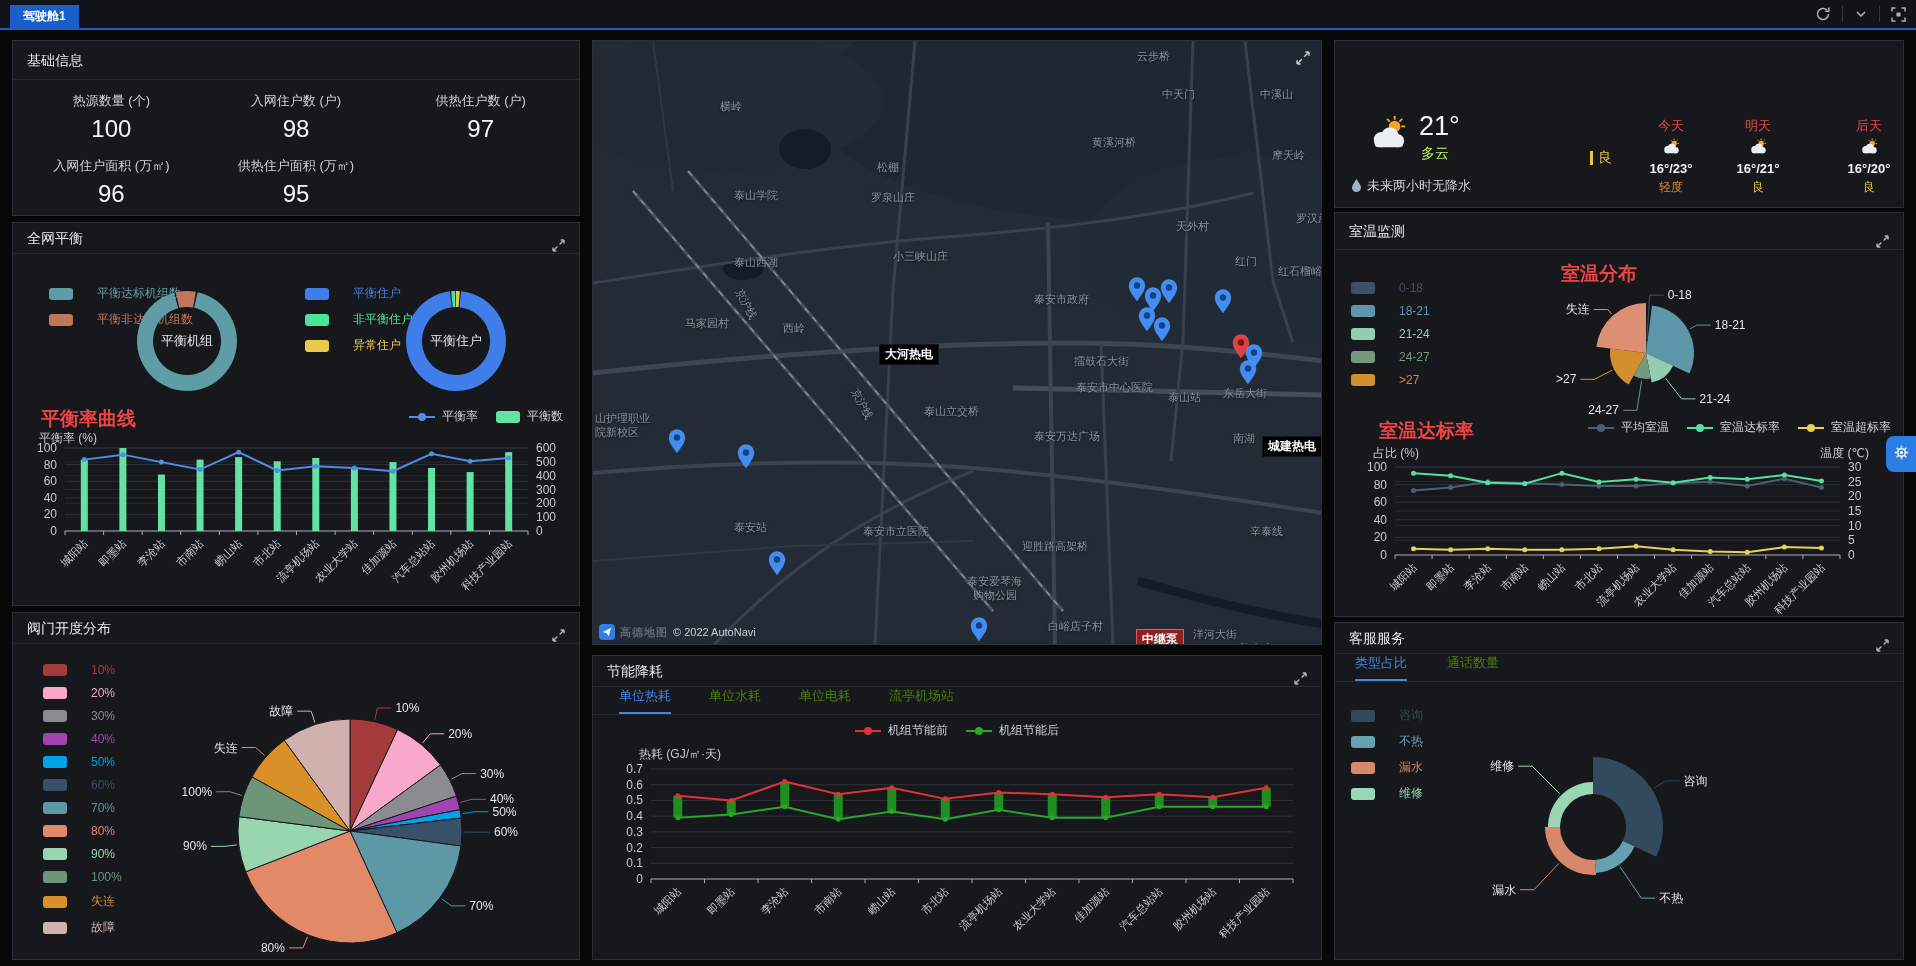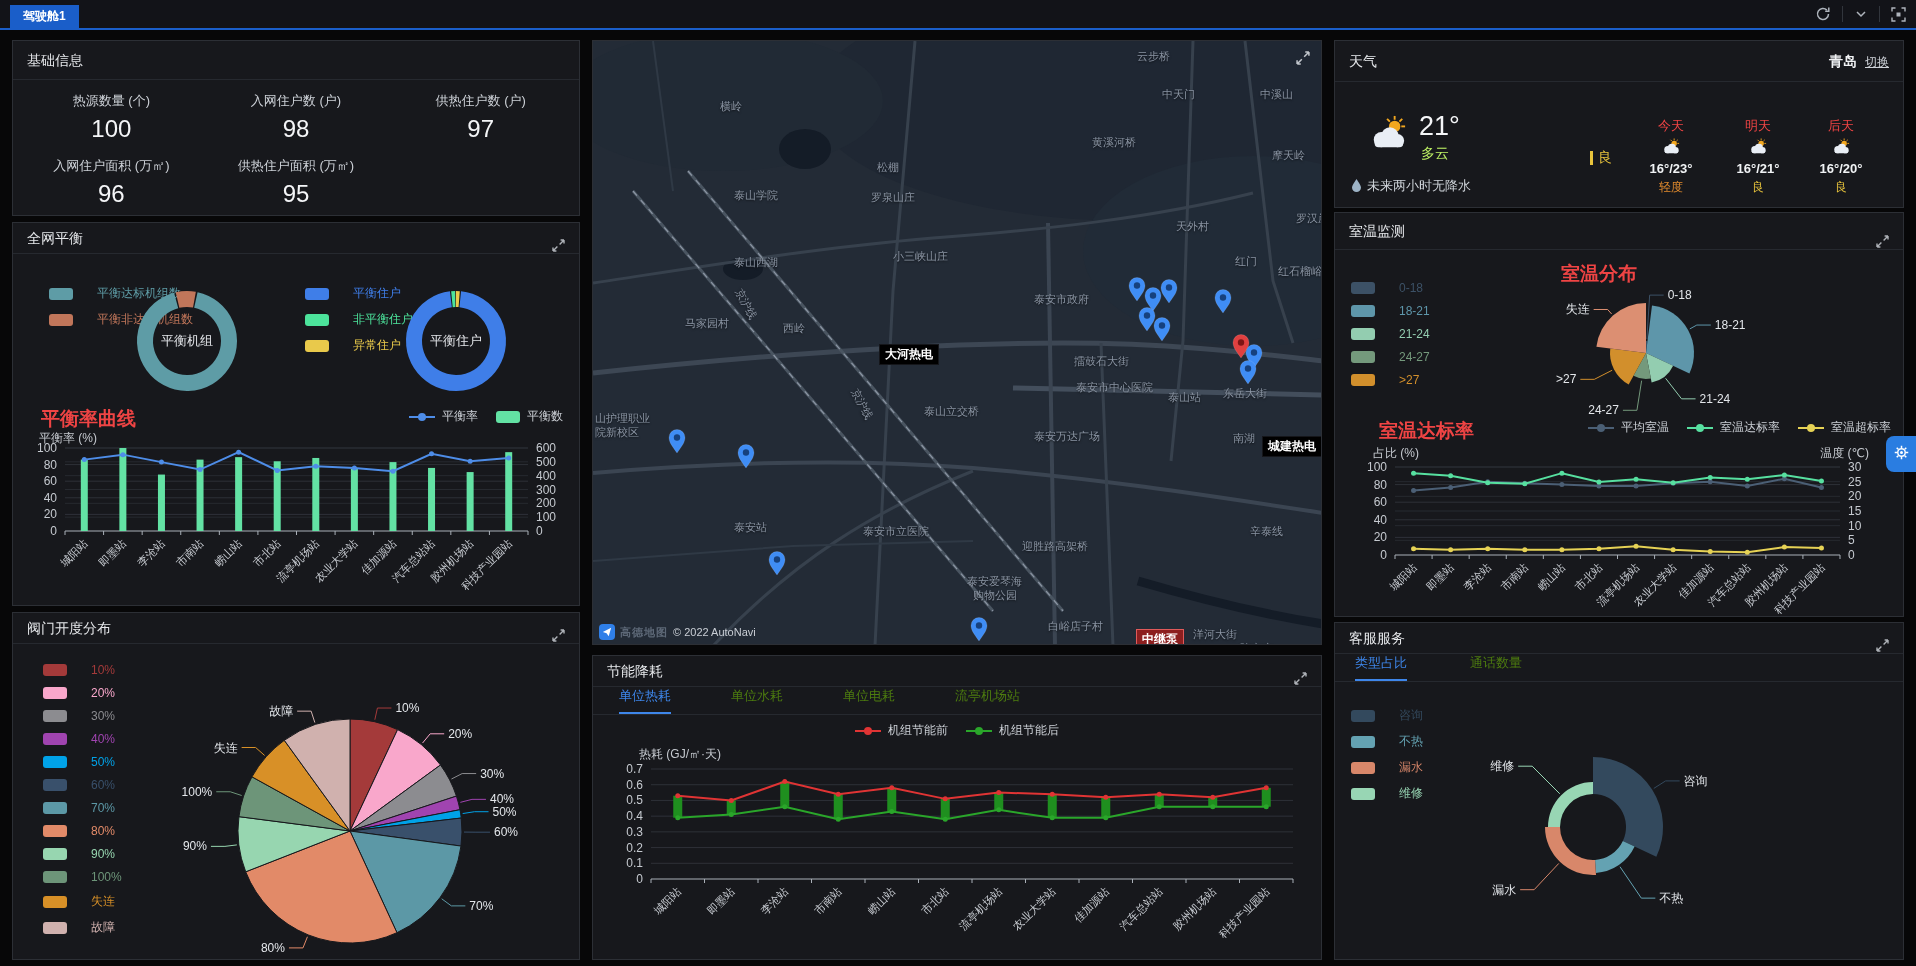--- a/index.html
+++ b/index.html
@@ -25,21 +25,21 @@
   .legend-h{display:flex;gap:18px;align-items:center}
   .legend-h .lg-row{display:flex;align-items:center;gap:7px;font-size:12px;cursor:pointer}
   .sw{display:inline-block;width:24px;height:12px;border-radius:3px}
   .lg-t{white-space:nowrap}
   
   .sub-title{position:absolute;font-size:19px;font-weight:bold;color:#ef4444}
   .axis-lab{position:absolute;font-size:12px;color:#c6cad0;white-space:nowrap}
   .donut{position:absolute;width:120px;height:120px}
   .donut .c{position:absolute;inset:0;display:flex;align-items:center;justify-content:center;font-size:13px;color:#e4e6ea;pointer-events:none}
   
-  .tabs{display:flex;gap:60px;padding:0 26px;border-bottom:1px solid #26292f;height:27px;align-items:flex-end}
+  .tabs{display:flex;gap:38px;padding:0 26px;border-bottom:1px solid #26292f;height:27px;align-items:flex-end}
   .tab-item{font-size:13px;color:#4d7c0f;padding-bottom:7px;cursor:pointer;border-bottom:2px solid transparent}
   .tab-item.active{color:#3e86ea;border-bottom-color:#3e86ea}
   
   .map{position:absolute;left:592px;top:40px;width:730px;height:605px;background:#232b36;border:1px solid #2c2f35;overflow:hidden;box-sizing:border-box;cursor:grab}
   .mlabel{position:absolute;font-size:11px;color:#8a94a3;white-space:nowrap;text-shadow:0 1px 2px rgba(0,0,0,.6);transform-origin:left center}
   .mbox{position:absolute;font-size:12px;font-weight:bold;color:#fff;background:#000;padding:1px 5px;border:1px solid #15161a;white-space:nowrap}
   .mbox.red{background:#8c1f1f;border-color:#e05a5a}
   .pin{position:absolute;width:18px;height:24px;margin:-24px 0 0 -9px}
   .map-exp{position:absolute;right:12px;top:10px}
   .map-attr{position:absolute;left:6px;bottom:4px;display:flex;align-items:center;gap:5px;font-size:11px;color:#c9ced5}
@@ -552,26 +552,20 @@
         <text x="409.75" y="136" fill="#c9cdd3" font-size="11" text-anchor="end" transform="rotate(-45 409.75 136)">流亭机场站</text>
         <text x="463.25" y="136" fill="#c9cdd3" font-size="11" text-anchor="end" transform="rotate(-45 463.25 136)">农业大学站</text>
         <text x="516.75" y="136" fill="#c9cdd3" font-size="11" text-anchor="end" transform="rotate(-45 516.75 136)">佳加源站</text>
         <text x="570.25" y="136" fill="#c9cdd3" font-size="11" text-anchor="end" transform="rotate(-45 570.25 136)">汽车总站站</text>
         <text x="623.75" y="136" fill="#c9cdd3" font-size="11" text-anchor="end" transform="rotate(-45 623.75 136)">胶州机场站</text>
         <text x="677.25" y="136" fill="#c9cdd3" font-size="11" text-anchor="end" transform="rotate(-45 677.25 136)">科技产业园站</text>
       </svg></div>
 </section>
 
 <section class="panel" style="left:1334px;top:40px;width:570px;height:168px">
-  <div class="phead" style="height:40px;line-height:40px">
-    <span>天气</span>
-    <span>
-      <span class="w-city">青岛</span><span class="w-switch">切换</span>
-    </span>
-  </div>
   <span id="w-bigicon" style="position:absolute;left:34px;top:74px"><svg width="38" height="38" viewBox="0 0 40 40">
         <g stroke="#f2a71f" stroke-width="2">
           <line x1="27" y1="1" x2="27" y2="5"></line>
           <line x1="38" y1="12" x2="34" y2="12"></line>
           <line x1="35" y1="4" x2="32" y2="7"></line>
           <line x1="19" y1="4" x2="22" y2="7"></line>
         </g>
         <circle cx="27" cy="12" r="6" fill="#f2a71f"></circle>
         <g fill="#e9eef5">
           <circle cx="13" cy="26" r="8"></circle>
@@ -625,21 +619,21 @@
           <g fill="#e9eef5">
             <circle cx="13" cy="26" r="8"></circle>
             <circle cx="22" cy="22" r="9"></circle>
             <circle cx="30" cy="27" r="7"></circle>
             <rect x="6" y="26" width="30" height="8" rx="4"></rect>
           </g>
         </svg></div>
     <div class="f-rng">16°/21°</div>
     <div class="f-q" style="color: rgb(233, 196, 60);">良</div>
   </div>
-  <div class="fcol" style="left:468px">
+  <div class="fcol" style="left:496px">
     <div class="f-day">后天</div>
     <div class="f-ico"><svg width="18" height="18" viewBox="0 0 40 40">
           <g stroke="#f2a71f" stroke-width="2">
             <line x1="27" y1="1" x2="27" y2="5"></line>
             <line x1="38" y1="12" x2="34" y2="12"></line>
             <line x1="35" y1="4" x2="32" y2="7"></line>
             <line x1="19" y1="4" x2="22" y2="7"></line>
           </g>
           <circle cx="27" cy="12" r="6" fill="#f2a71f"></circle>
           <g fill="#e9eef5">
@@ -829,21 +823,21 @@
 <section class="panel" style="left:1334px;top:622px;width:570px;height:338px">
   <div class="phead">
     <span>客服服务</span>
     <span class="exp"><svg width="13" height="13" viewBox="0 0 13 13">
           <g stroke="#c9cdd3" stroke-width="1.4" fill="none">
             <path d="M7.6 5.4 12 1M12 1H8.6M12 1v3.4"></path>
             <path d="M5.4 7.6 1 12M1 12h3.4M1 12V8.6"></path>
           </g>
         </svg></span>
   </div>
-  <div class="tabs" style="gap:63px;padding:0 20px">
+  <div class="tabs" style="gap:40px;padding:0 20px">
     <span class="tab-item active">类型占比</span>
     <span class="tab-item">通话数量</span>
   </div>
   <div class="legend-v" id="lg-service" style="position:absolute;left:16px;top:84px">
       <div class="lg-row">
         <span class="sw" style="background:#33495d"></span>
         <span class="lg-t" style="color:#33495d">咨询</span>
       </div>
       <div class="lg-row">
         <span class="sw" style="background:#64a2b2"></span>

